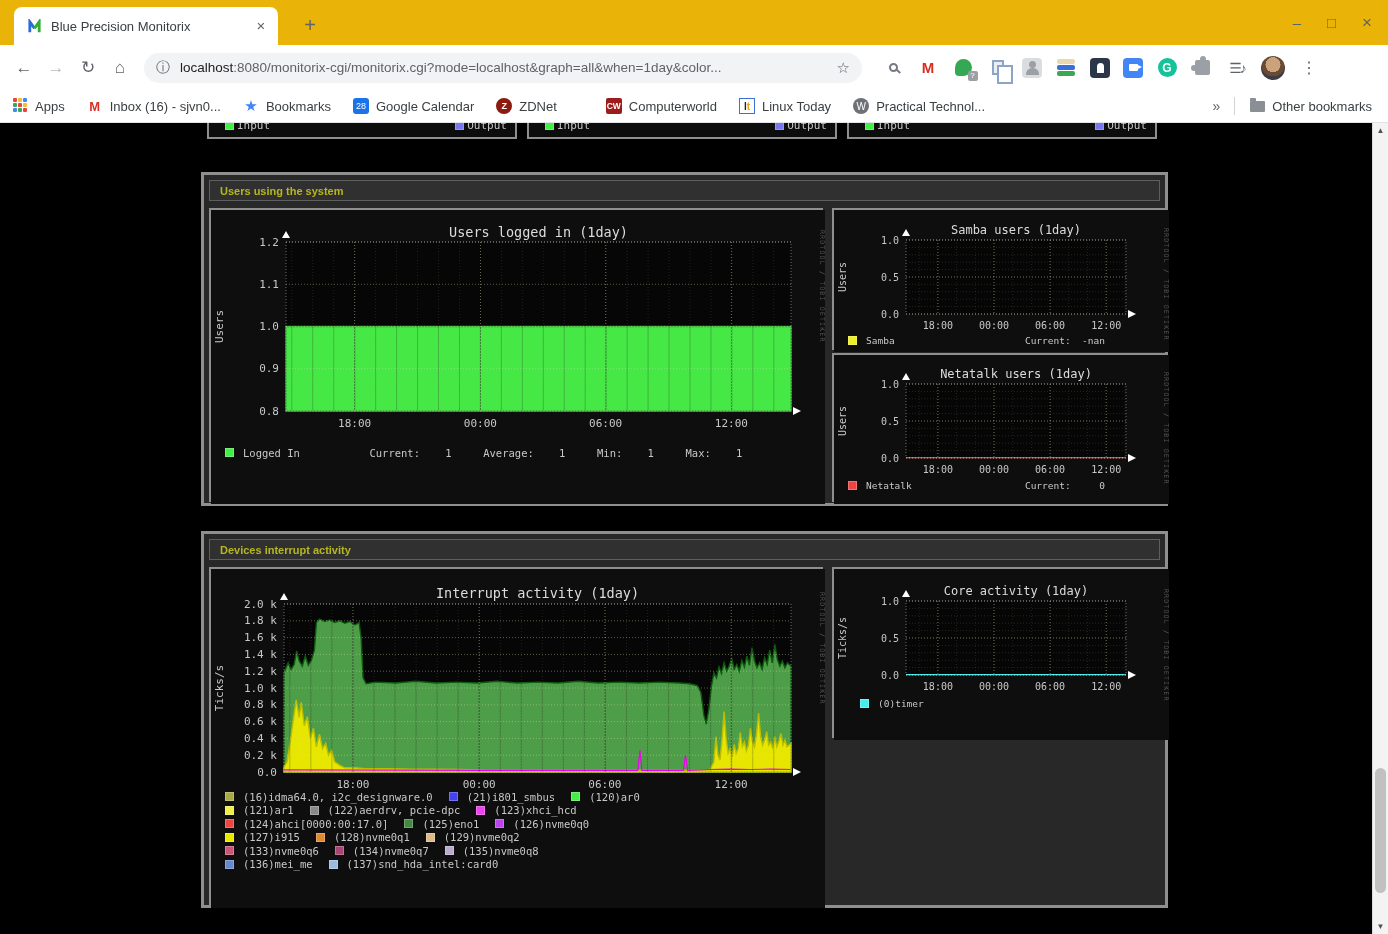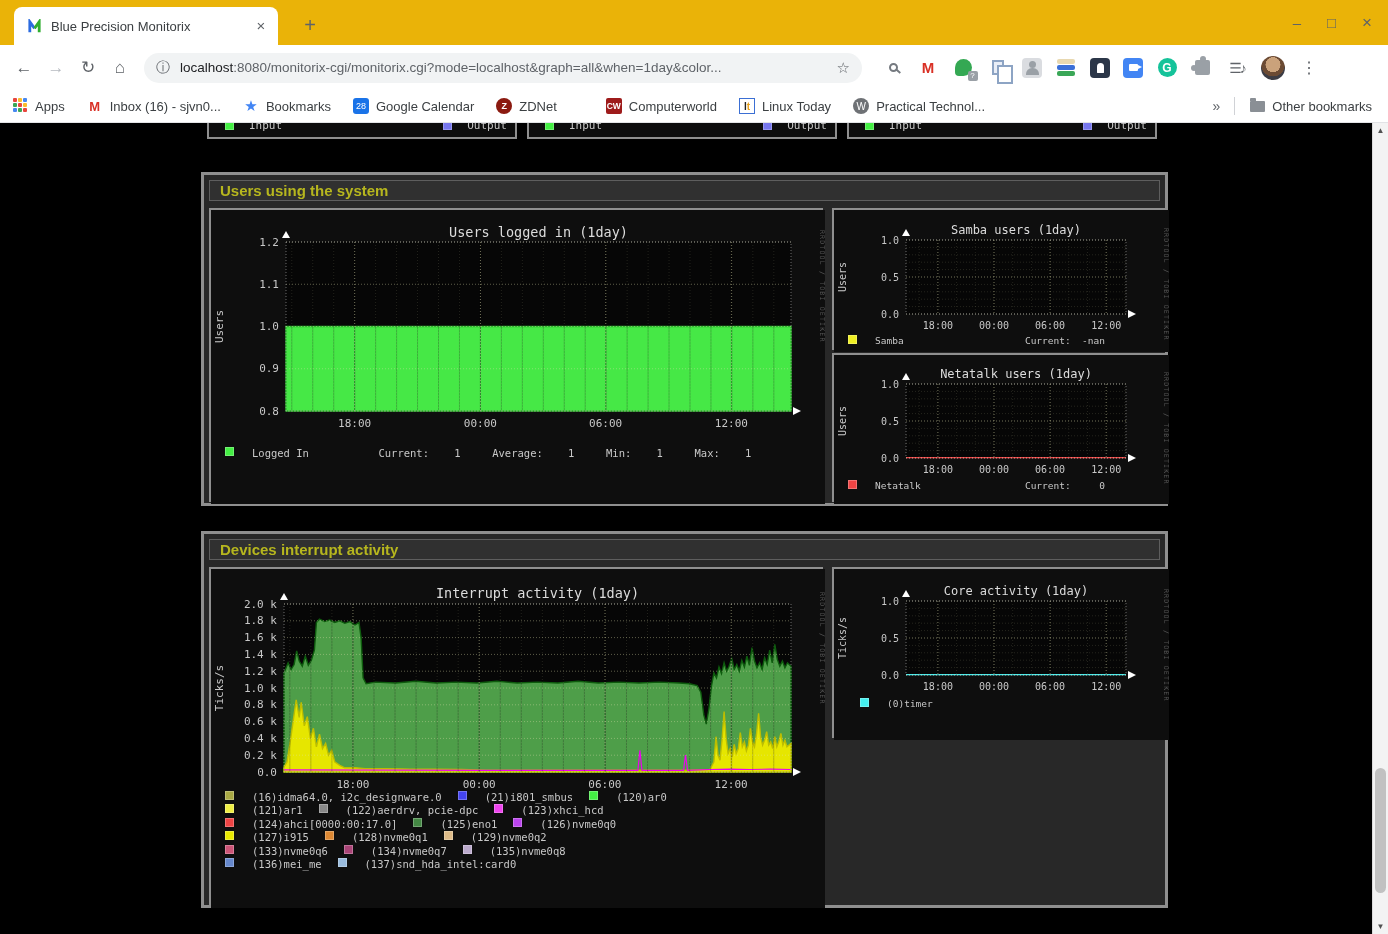--- a/index.html
+++ b/index.html
@@ -92,37 +92,37 @@
   .folder:before { content:""; position:absolute; top:-3px; left:0; width:6px; height:3px;
     background:#8a8f95; border-radius:1px 1px 0 0; }
 
   
   .page { position:relative; height:811px; background:#000; overflow:hidden; }
 
   .net-panel { position:absolute; top:-9px; width:310px; height:25px; background:#0d0d0d;
     border:2px solid #8f8f8f; }
   .net-legend { display:flex; justify-content:space-between; padding:3px 8px 0 16px;
     font-family:"DejaVu Sans Mono", monospace; font-size:11px; color:#c8c8c8; }
-  .net-legend .li { display:flex; align-items:center; gap:15px; }
+  .net-legend .li { display:flex; align-items:center; gap:3px; }
   .swatch { width:9px; height:9px; display:inline-block; border:1px solid rgba(255,255,255,0.25); }
 
   .section { position:absolute; left:201px; width:967px; border:3px solid #8f8f8f;
     background:#282828; padding:5px; }
   .sec-header { height:21px; background:#303030; border:1px solid #5e5e5e; display:flex; align-items:center;
     padding:0 10px; margin-bottom:7px; }
-  .sec-title { color:#b6b61e; font-weight:bold; font-size:15px; }
+  .sec-title { color:#b6b61e; font-weight:bold; font-size:11px; }
   .sec-body { display:flex; gap:9px; }
   .rcol { display:flex; flex-direction:column; gap:3px; }
 
   .chart-panel { position:relative; background:#0e0e0e; border:2px solid #8f8f8f; }
   .chart-panel svg { display:block; }
   .clegend { position:absolute; left:0; right:0; font-family:"DejaVu Sans Mono", monospace;
     color:#c8c8c8; }
   .clegend .row { display:flex; align-items:center; padding-left:14px; height:13.5px; }
-  .clegend .item { display:flex; align-items:flex-start; gap:18px; margin-right:16px; white-space:pre; }
+  .clegend .item { display:flex; align-items:center; gap:9px; margin-right:16px; white-space:pre; }
   .clegend .pre { white-space:pre; }
 
   .vscroll { position:absolute; right:0; top:0; width:16px; height:811px; background:#f3f3f3;
     border-left:1px solid #dcdcdc; }
   .vs-arrow { height:15px; text-align:center; font-size:8px; color:#505050; line-height:15px; cursor:pointer; }
   .vs-arrow.down { position:absolute; bottom:0; left:0; right:0; }
   .vs-thumb { position:absolute; left:2px; width:11px; top:645px; height:125px; background:#c1c1c1;
     border-radius:6px; cursor:pointer; }
 </style>
 </head>

